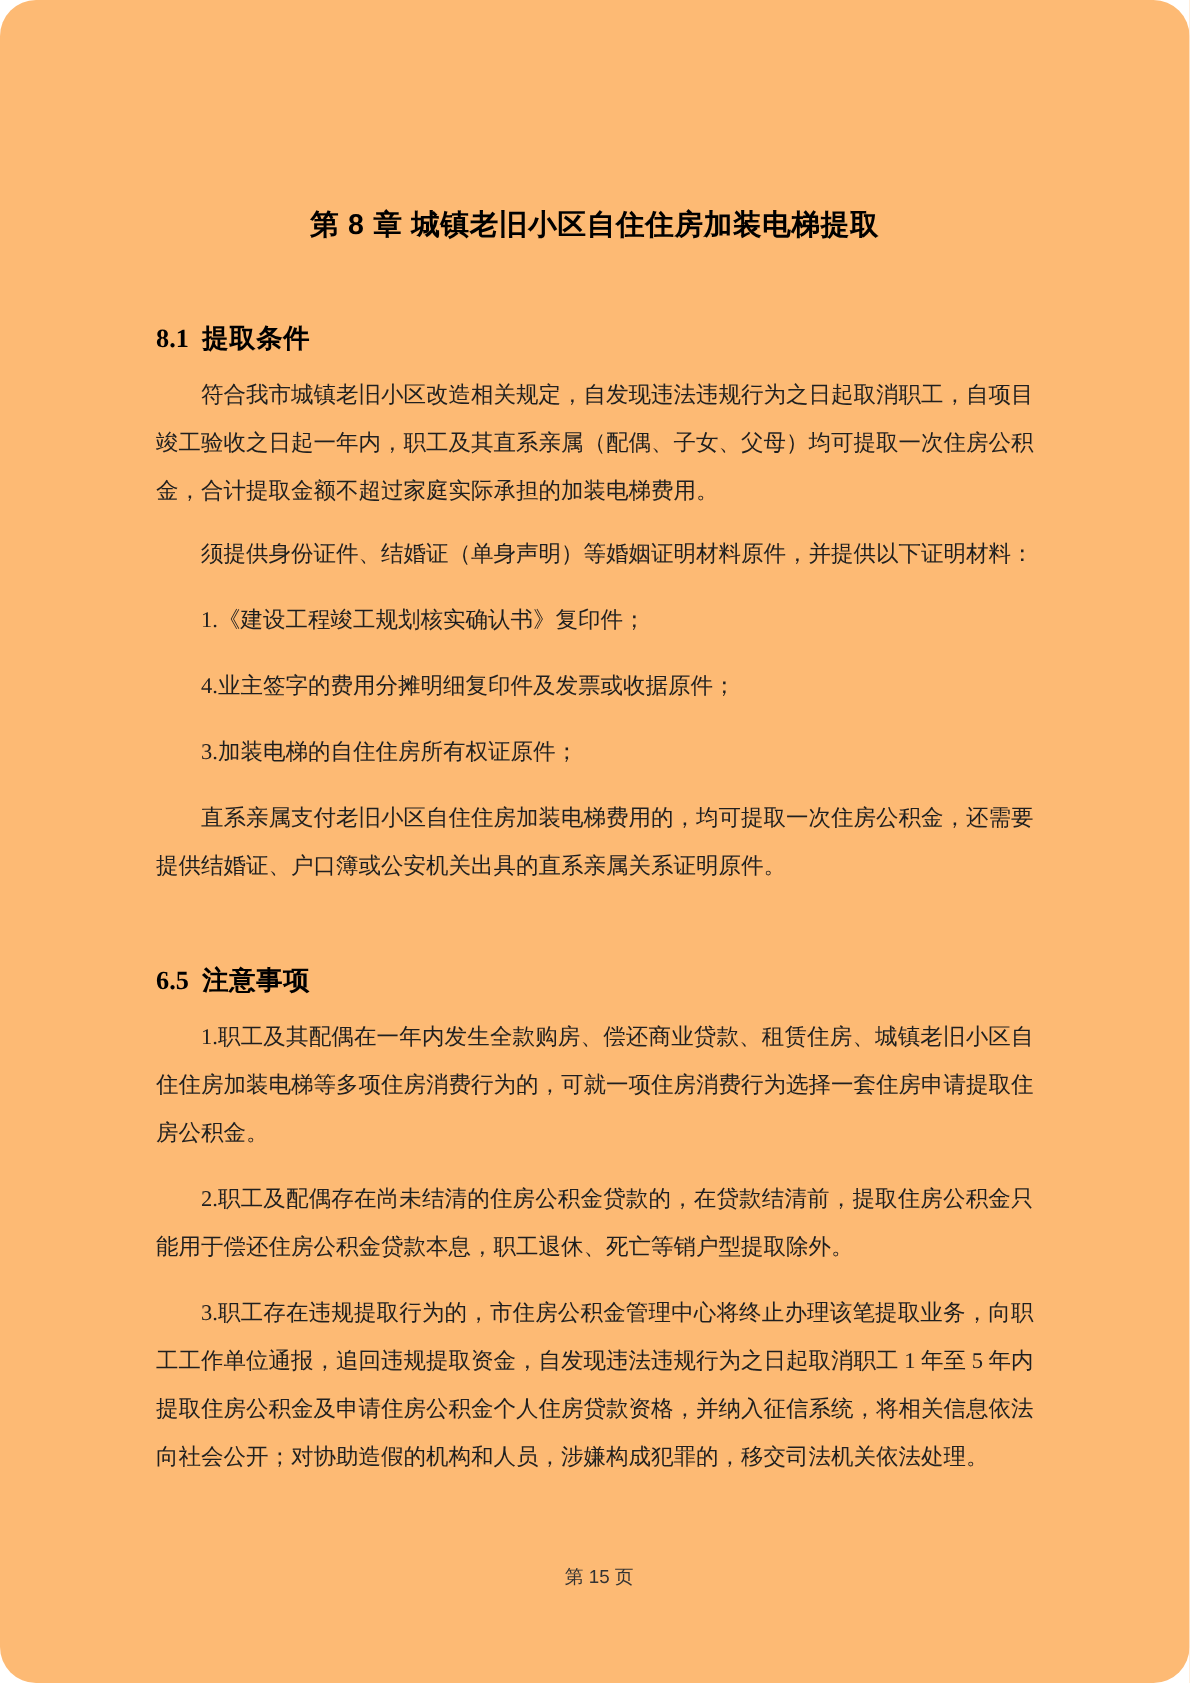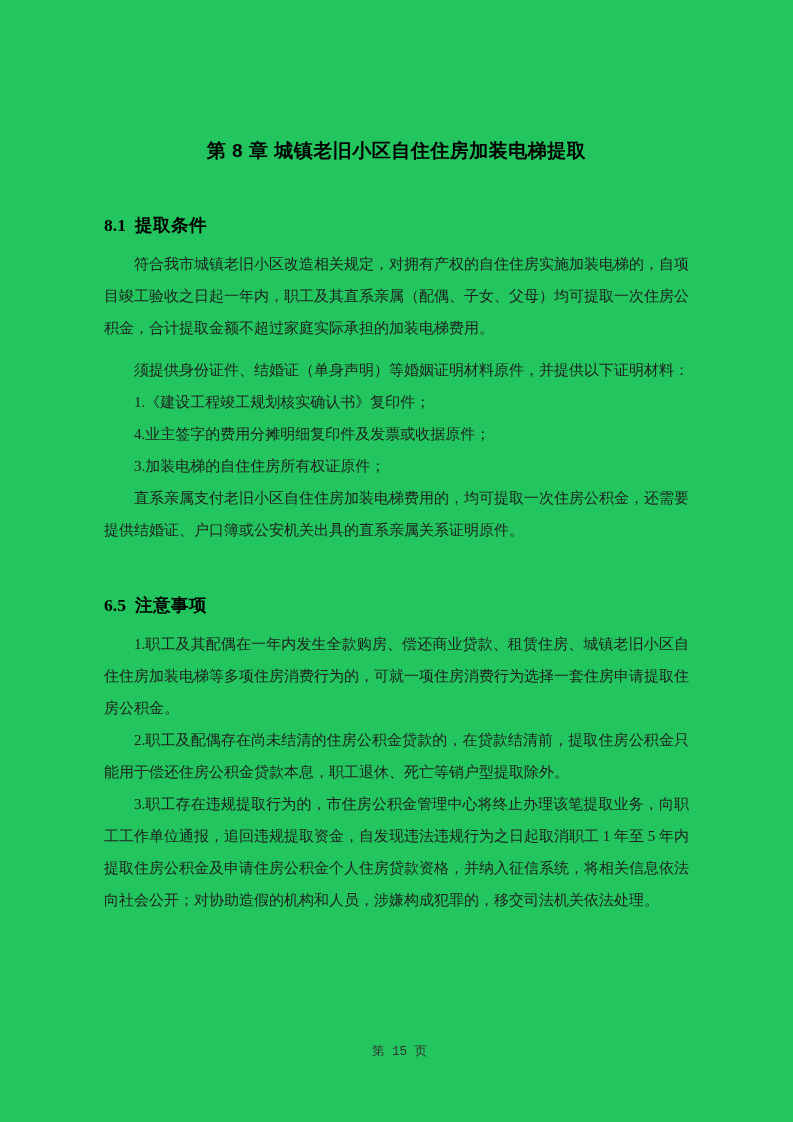--- a/index.html
+++ b/index.html
@@ -5,25 +5,26 @@
   html, body {
     margin: 0;
     padding: 0;
     background: #ffffff;
   }
   .doc-page {
     position: relative;
     width: 793px;
     height: 1122px;
     margin: 0 auto;
-    background: #22c55e;
+    background: #fdba74;
     color: #1f1f1f;
     font-family: "Liberation Serif", "DejaVu Serif", serif;
     overflow: hidden;
     box-sizing: border-box;
+    border-radius: 24px;
   }
   .doc-content {
     box-sizing: border-box;
     padding: 136px 104px 0 104px;
   }
   .chapter-title {
     margin: 0;
     text-align: center;
     font-family: "Liberation Sans", "DejaVu Sans", sans-serif;
     font-weight: 700;
@@ -51,43 +52,43 @@
   }
   .doc-paragraph {
     margin: 10px 0 0 0;
     font-size: 15px;
     line-height: 32px;
     text-indent: 2em;
     text-align: justify;
     color: #1f1f1f;
   }
   .doc-paragraph + .doc-paragraph {
-    margin-top: 0;
+    margin-top: 12px;
   }
   .doc-footer {
     position: absolute;
     left: 6px;
     right: 0;
     bottom: 62px;
     text-align: center;
     font-size: 12.5px;
     color: #333333;
-    font-family: Liberation Mono, monospace;
+    font-family: Liberation Sans, sans-serif;
   }
 </style>
 </head>
 <body>
 
 <div class="doc-page">
   <div class="doc-content">
     <h1 class="chapter-title">第 8 章 城镇老旧小区自住住房加装电梯提取</h1>
     <div id="sections">
         <section>
           <h2 class="section-heading"><span class="sec-num">8.1</span><span class="sec-txt">提取条件</span></h2>
-          <p class="doc-paragraph">符合我市城镇老旧小区改造相关规定，对拥有产权的自住住房实施加装电梯的，自项目竣工验收之日起一年内，职工及其直系亲属（配偶、子女、父母）均可提取一次住房公积金，合计提取金额不超过家庭实际承担的加装电梯费用。</p>
+          <p class="doc-paragraph">符合我市城镇老旧小区改造相关规定，自发现违法违规行为之日起取消职工，自项目竣工验收之日起一年内，职工及其直系亲属（配偶、子女、父母）均可提取一次住房公积金，合计提取金额不超过家庭实际承担的加装电梯费用。</p>
         </section>
         <section>
           <p class="doc-paragraph">须提供身份证件、结婚证（单身声明）等婚姻证明材料原件，并提供以下证明材料：</p>
           <p class="doc-paragraph">1.《建设工程竣工规划核实确认书》复印件；</p>
           <p class="doc-paragraph">4.业主签字的费用分摊明细复印件及发票或收据原件；</p>
           <p class="doc-paragraph">3.加装电梯的自住住房所有权证原件；</p>
           <p class="doc-paragraph">直系亲属支付老旧小区自住住房加装电梯费用的，均可提取一次住房公积金，还需要提供结婚证、户口簿或公安机关出具的直系亲属关系证明原件。</p>
         </section>
         <section>
           <h2 class="section-heading"><span class="sec-num">6.5</span><span class="sec-txt">注意事项</span></h2>

